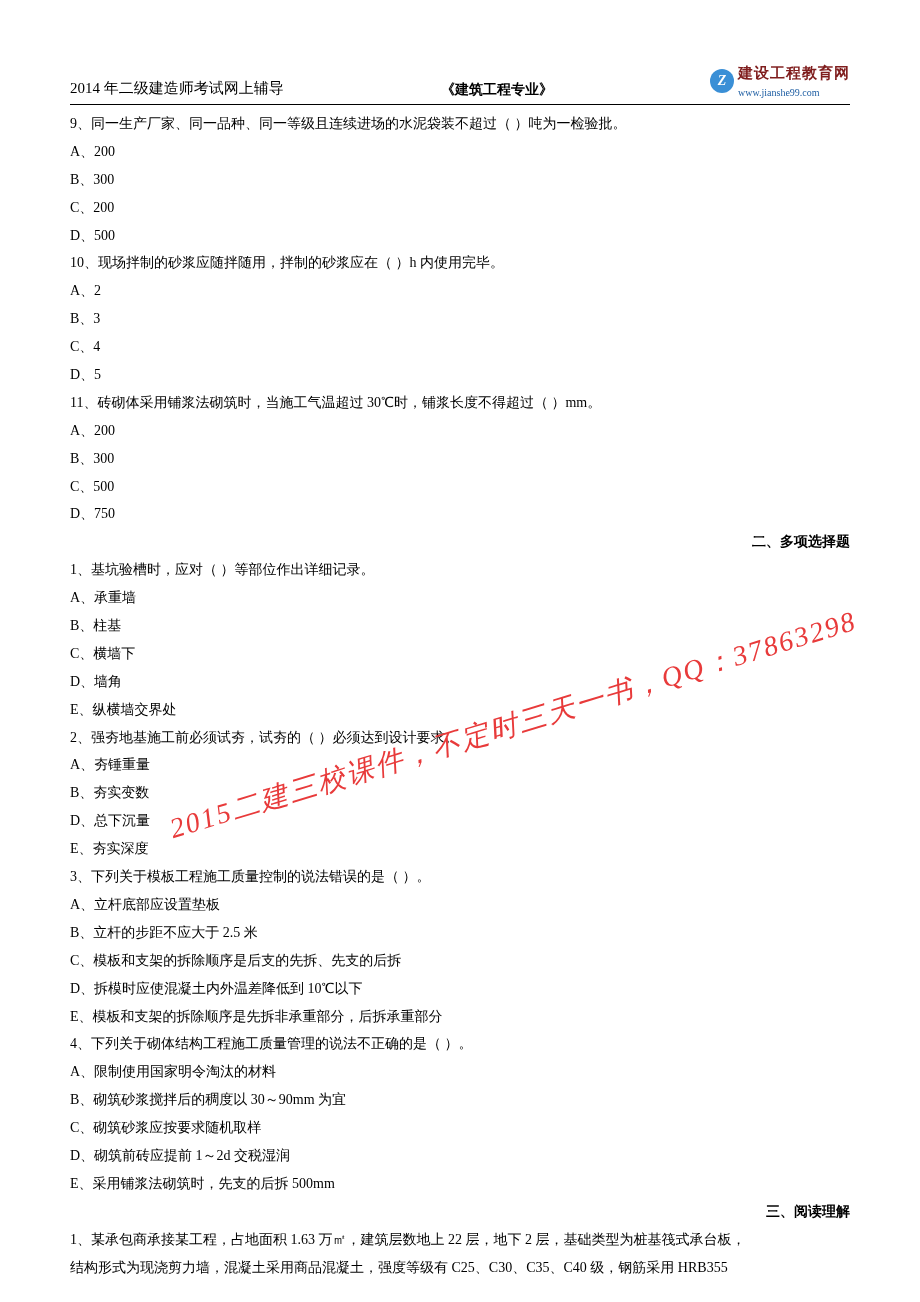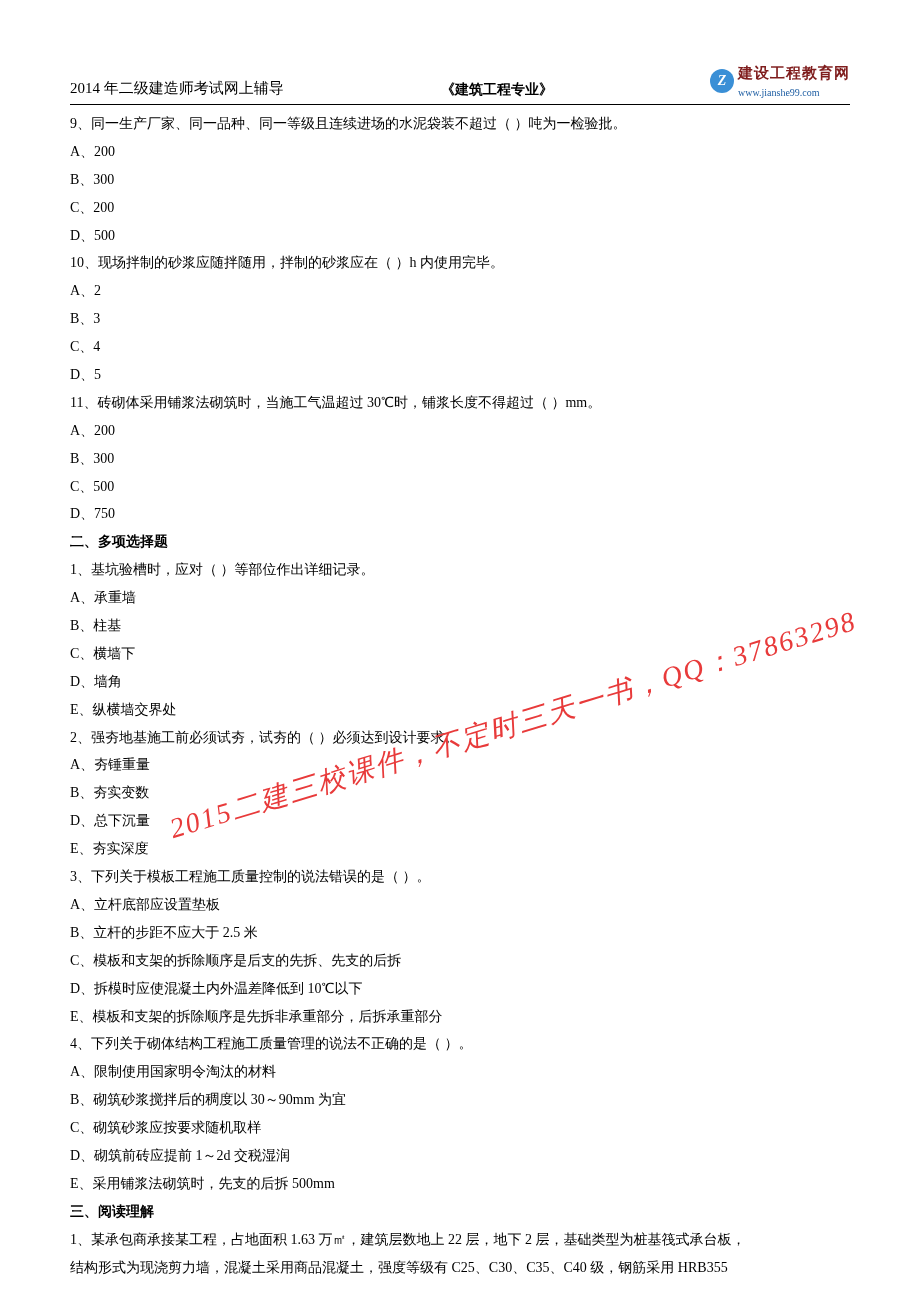--- a/index.html
+++ b/index.html
@@ -70,20 +70,21 @@
     }
     .content {
       padding-top: 2px;
     }
     .line {
       margin-bottom: 2px;
       line-height: 1.85;
     }
     .section-heading {
       font-weight: bold;
+      text-align: right;
     }
     .watermark {
       position: absolute;
       color: #e83a3a;
       font-size: 28px;
       font-family: "KaiTi", "楷体", serif;
       font-style: italic;
       transform: rotate(-17deg);
       pointer-events: none;
       z-index: 5;

